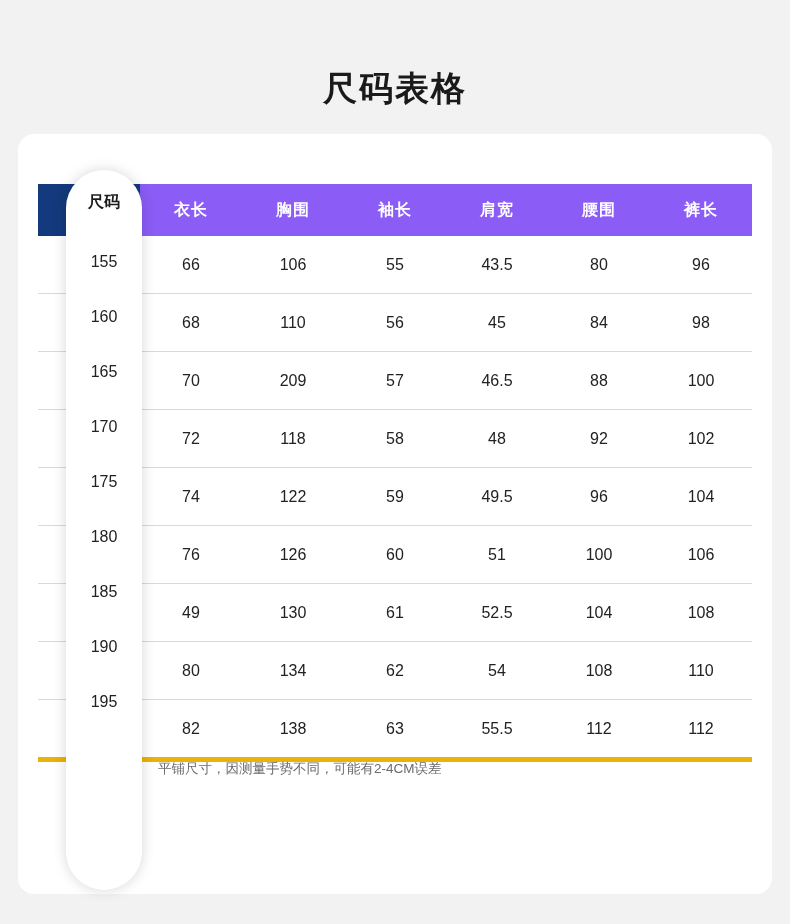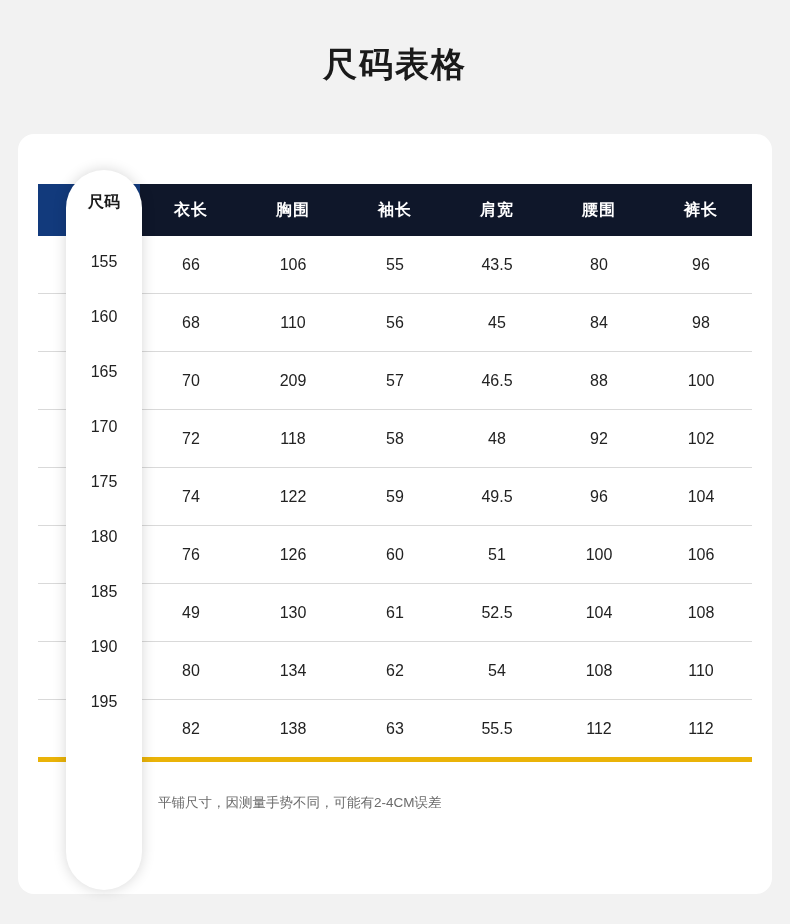--- a/index.html
+++ b/index.html
@@ -19,21 +19,21 @@
     width: 790px;
     height: 924px;
     box-sizing: border-box;
   }
   .page-title {
     text-align: center;
     font-size: 34px;
     font-weight: bold;
     color: #1a1a1a;
     letter-spacing: 2px;
-    padding-top: 42px;
+    padding-top: 66px;
     margin: 0;
   }
   .card {
     position: absolute;
     left: 18px;
     top: 134px;
     width: 754px;
     height: 760px;
     background: #ffffff;
     border-radius: 16px;
@@ -43,21 +43,21 @@
     left: 20px;
     top: 50px;
     width: 714px;
   }
   table.size-table {
     border-collapse: collapse;
     width: 714px;
     table-layout: fixed;
   }
   table.size-table thead th {
-    background: #0f172a;
+    background: #8b5cf6;
     color: #ffffff;
     font-size: 16px;
     font-weight: bold;
     height: 50px;
     text-align: center;
     vertical-align: middle;
     letter-spacing: 1px;
   }
   table.size-table thead th:first-child {
     color: #123a7c;
@@ -108,21 +108,21 @@
     height: 55px;
     display: flex;
     align-items: center;
     justify-content: center;
     font-size: 16px;
     color: #222;
   }
   .notes {
     position: absolute;
     left: 140px;
-    top: 656px;
+    top: 622px;
     width: 600px;
     font-size: 13.5px;
     line-height: 26px;
     color: #6b6b6b;
   }
   .notes div {
     white-space: nowrap;
   }
 </style>
 </head>

